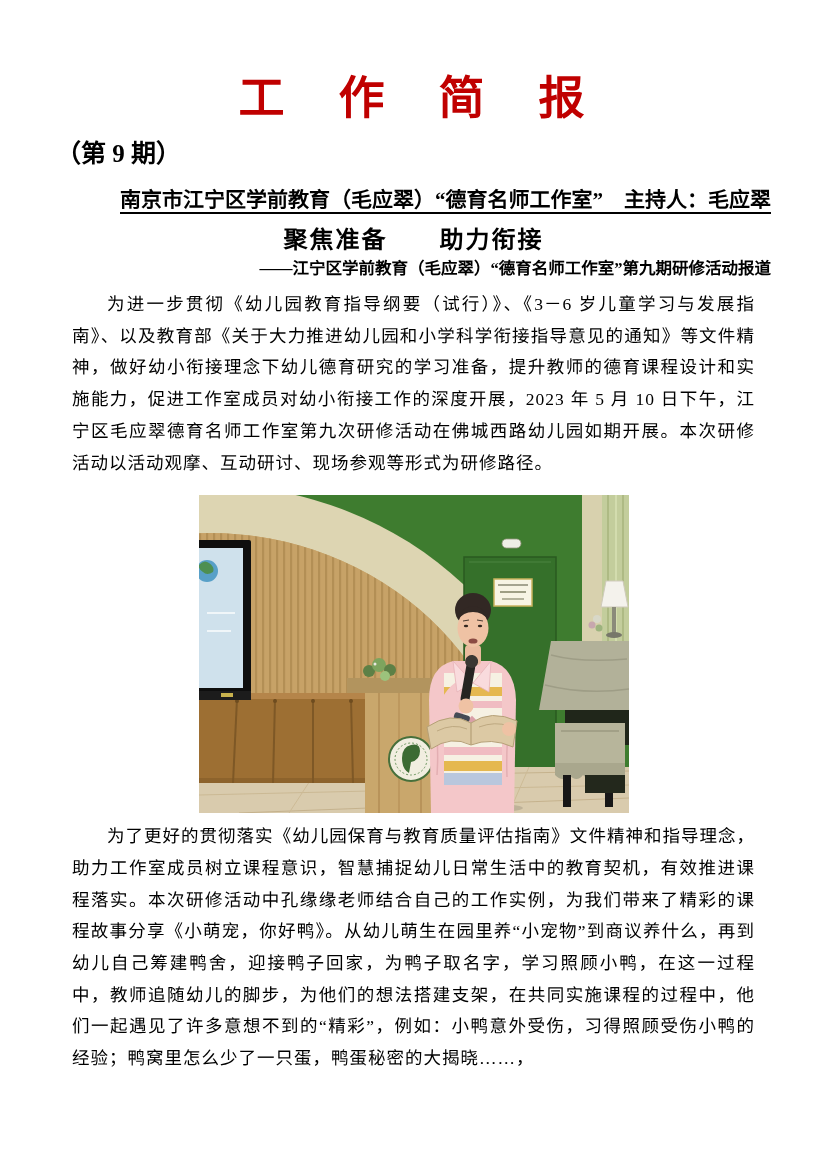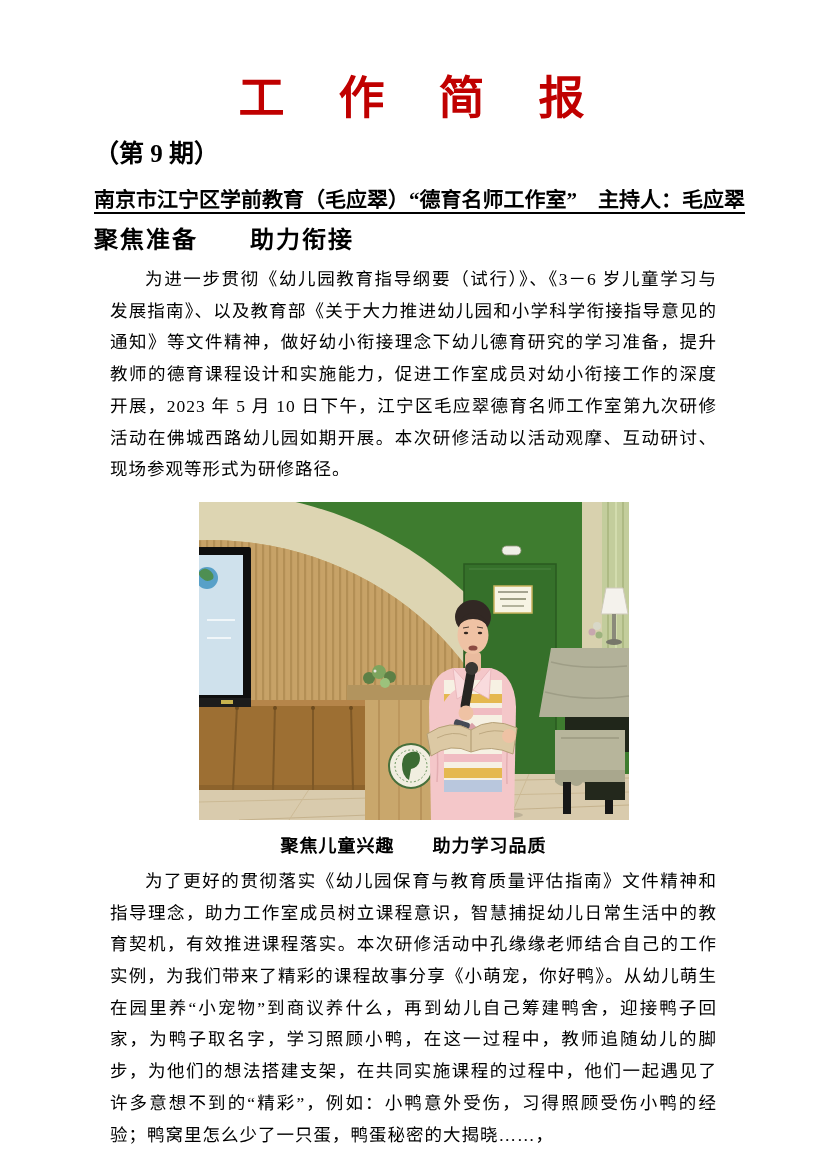--- a/index.html
+++ b/index.html
@@ -5,52 +5,52 @@
   html,body{margin:0;padding:0;background:#ffffff;}
   .page{
     position:relative;
     width:827px;height:1170px;
     margin:0 auto;
     background:#ffffff;
     overflow:hidden;
     font-family:"Liberation Serif","DejaVu Serif",serif;
     color:#000000;
   }
-  .content{padding:0 94px;}
+  .content{padding:0 56px;}
 
   .doc-title{
     margin-top:70px;
     text-align:center;
     font-size:46px;
     line-height:58px;
     font-weight:bold;
     color:#c00000;
     letter-spacing:4px;
     white-space:pre;
   }
   .doc-issue{
     margin-top:10px;
     text-align:left;
     font-size:25px;
     line-height:32px;
     font-weight:bold;
   }
   .org-line{
     margin-top:16px;
-    text-align:center;
+    text-align:right;
     font-size:21px;
     line-height:28px;
     font-weight:bold;
     text-decoration:underline;
     text-underline-offset:5px;
     white-space:nowrap;
   }
   .headline{
     margin-top:11px;
-    text-align:left;
+    text-align:center;
     font-size:24px;
     line-height:30px;
     font-weight:bold;
     letter-spacing:2px;
     white-space:pre;
   }
   .subheadline{
     margin-top:3px;
     text-align:right;
     font-size:16.5px;
@@ -92,20 +92,21 @@
   <div class="content">
 
     <div class="doc-title">工　作　简　报</div>
 
     <div class="doc-issue">（第 9 期）</div>
 
     <div class="org-line">南京市江宁区学前教育（毛应翠）“德育名师工作室”　主持人：毛应翠</div>
 
     <div class="headline">聚焦准备　　助力衔接</div>
 
+    <div class="subheadline">——江宁区学前教育（毛应翠）“德育名师工作室”第九期研修活动报道</div>
 
     <p class="body-par">为进一步贯彻《幼儿园教育指导纲要（试行）》、《3－6 岁儿童学习与发展指南》、以及教育部《关于大力推进幼儿园和小学科学衔接指导意见的通知》等文件精神，做好幼小衔接理念下幼儿德育研究的学习准备，提升教师的德育课程设计和实施能力，促进工作室成员对幼小衔接工作的深度开展，2023 年 5 月 10 日下午，江宁区毛应翠德育名师工作室第九次研修活动在佛城西路幼儿园如期开展。本次研修活动以活动观摩、互动研讨、现场参观等形式为研修路径。</p>
 
     <div class="photo-wrap" role="img" aria-label="教师手持话筒在幼儿园活动大厅分享课程故事">
       <svg width="430" height="318" viewBox="0 0 430 318" xmlns="http://www.w3.org/2000/svg">
         <defs>
           <pattern id="slats" width="7" height="8" patternUnits="userSpaceOnUse">
             <rect width="7" height="8" fill="#c7a267"></rect>
             <rect width="2.2" height="8" fill="#b08c52"></rect>
           </pattern>
@@ -261,18 +262,17 @@
             <path d="M228 232 Q252 216 272 228 Q292 214 318 226 L314 252 Q292 242 272 250 Q252 240 232 254 Z" fill="#dcc9a4" stroke="#b5a077" stroke-width="1"></path>
             <line x1="272" y1="228" x2="272" y2="250" stroke="#b5a077" stroke-width="1.2"></line>
             <path d="M238 236 q16 -8 30 -2" stroke="#b5a077" fill="none" stroke-width="0.8"></path>
             <path d="M280 232 q16 -6 30 -1" stroke="#b5a077" fill="none" stroke-width="0.8"></path>
           </g>
           <circle cx="310" cy="234" r="7" fill="#efc2a4"></circle>
         </g>
       </svg>
     </div>
 
-    <div class="photo-caption">聚焦儿童兴趣　　助力学习品质</div>
 
     <p class="body-par p2">为了更好的贯彻落实《幼儿园保育与教育质量评估指南》文件精神和指导理念，助力工作室成员树立课程意识，智慧捕捉幼儿日常生活中的教育契机，有效推进课程落实。本次研修活动中孔缘缘老师结合自己的工作实例，为我们带来了精彩的课程故事分享《小萌宠，你好鸭》。从幼儿萌生在园里养“小宠物”到商议养什么，再到幼儿自己筹建鸭舍，迎接鸭子回家，为鸭子取名字，学习照顾小鸭，在这一过程中，教师追随幼儿的脚步，为他们的想法搭建支架，在共同实施课程的过程中，他们一起遇见了许多意想不到的“精彩”，例如：小鸭意外受伤，习得照顾受伤小鸭的经验；鸭窝里怎么少了一只蛋，鸭蛋秘密的大揭晓……，</p>
 
   </div>
 </div>
 
 </body></html>

